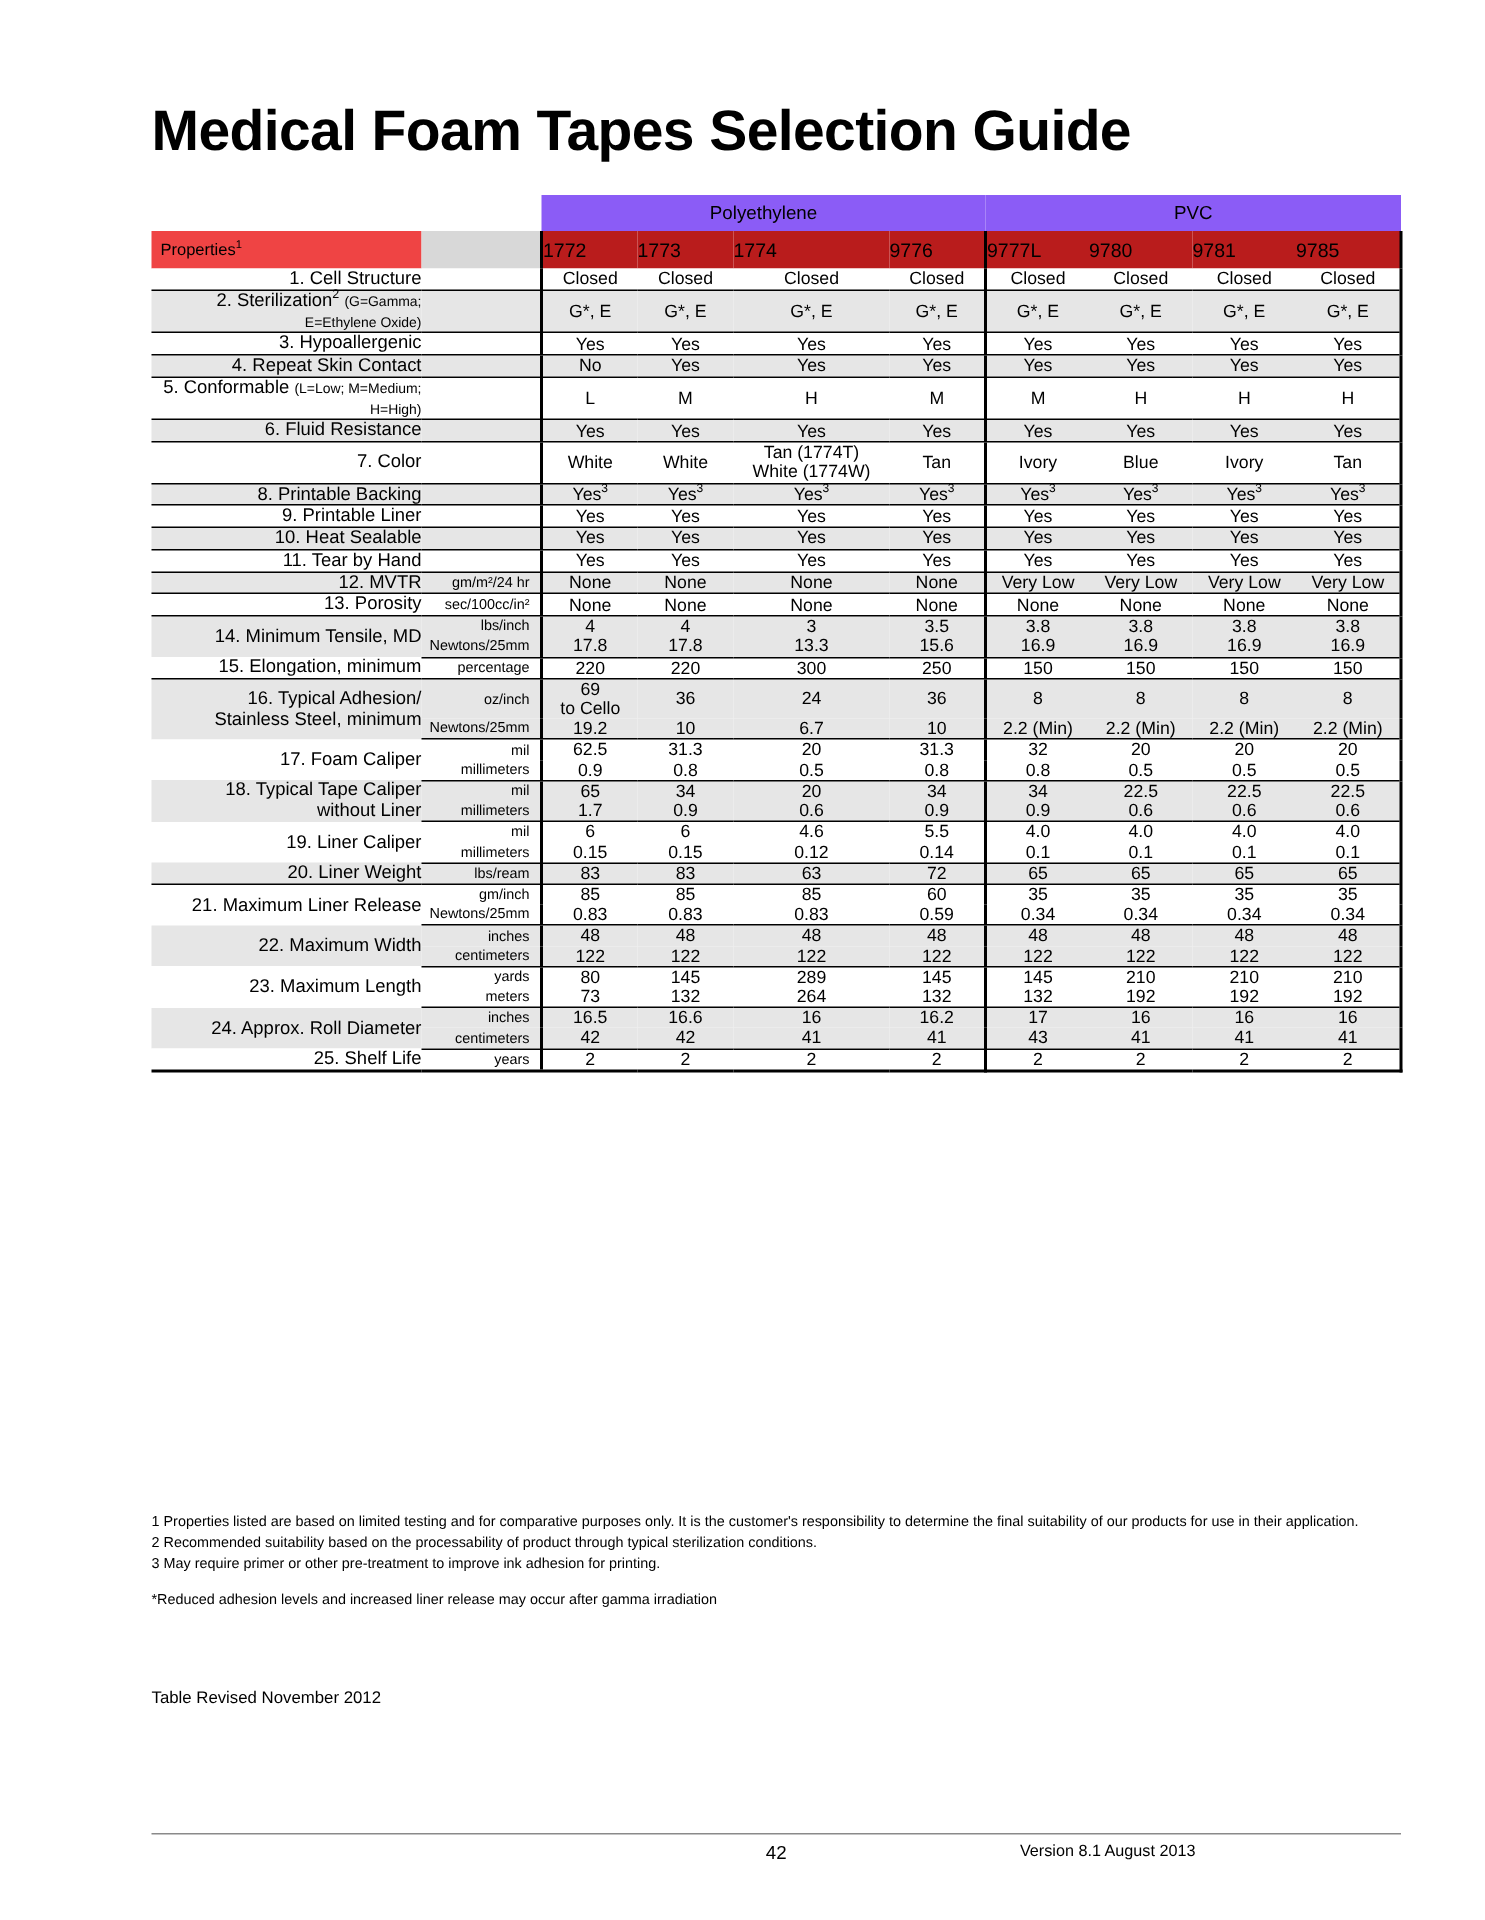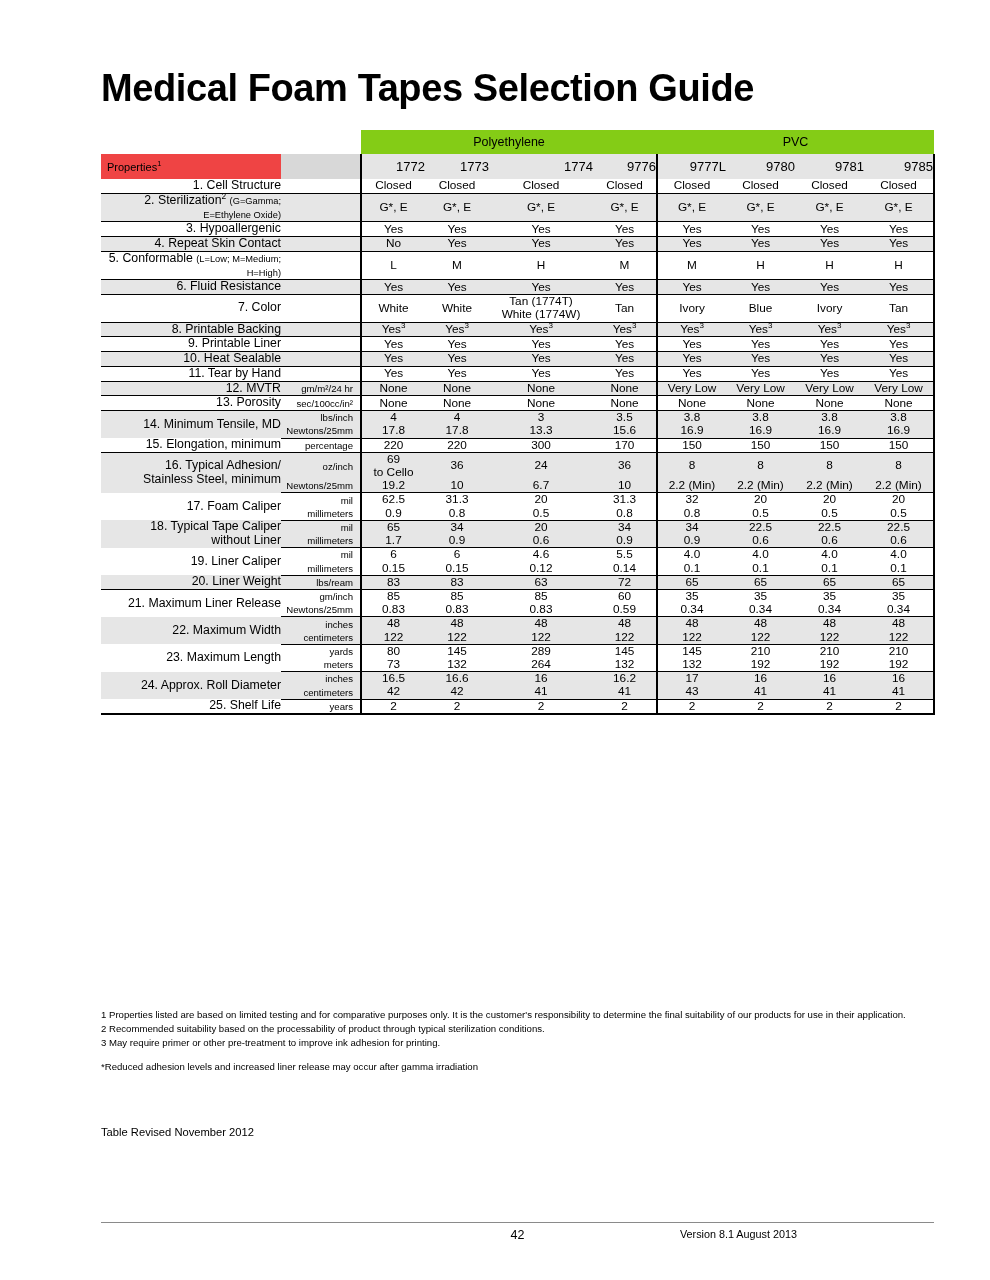--- a/index.html
+++ b/index.html
@@ -50,35 +50,35 @@
   col.c-d2 { width:104px; }
   col.c-d3 { width:64px; }
   col.c-d4 { width:69px; }
   col.c-d5 { width:69px; }
   col.c-d6 { width:69px; }
   col.c-d7 { width:70px; }
 
   
   .grp-spacer { background:#ffffff; border:0 !important; }
   .grp-band {
-    background:#84cc16;
+    background:#8b5cf6;
     text-align:center;
     font-weight:bold;
     font-size:12.5px;
     height:24px;
     border-top:2.5px solid #000;
     border-bottom:2.5px solid #000;
     border-left:2.5px solid #000;
     border-right:2.5px solid #000;
   }
 
   
   .prodhdr {
-    background:#e5e5e5;
-    text-align:right;
+    background:#b91c1c;
+    text-align:left;
     font-weight:bold;
     font-size:13px;
     height:25px;
     border-bottom:2.5px solid #000;
     border-left:1.2px solid #000;
     border-right:1.2px solid #000;
   }
   .prodhdr.grp-start { border-left:2.5px solid #000; }
   .prodhdr.grp-end   { border-right:2.5px solid #000; }
 
@@ -389,21 +389,21 @@
             <td class="val">16.9</td>
             <td class="val">16.9</td>
             <td class="val grp-end">16.9</td>
           </tr>
           <tr class="r-odd sep">
             <td class="lbl" rowspan="1">15. Elongation, minimum</td>
             <td class="unit">percentage</td>
             <td class="val grp-start">220</td>
             <td class="val">220</td>
             <td class="val">300</td>
-            <td class="val grp-end">170</td>
+            <td class="val grp-end">250</td>
             <td class="val grp-start">150</td>
             <td class="val">150</td>
             <td class="val">150</td>
             <td class="val grp-end">150</td>
           </tr>
           <tr class="r-even">
             <td class="lbl" rowspan="2">16. Typical Adhesion/<span class="lbl-ind">Stainless Steel, minimum</span></td>
             <td class="unit sub-div">oz/inch</td>
             <td class="val grp-start sub-div">69<br>to Cello</td>
             <td class="val sub-div">36</td>

